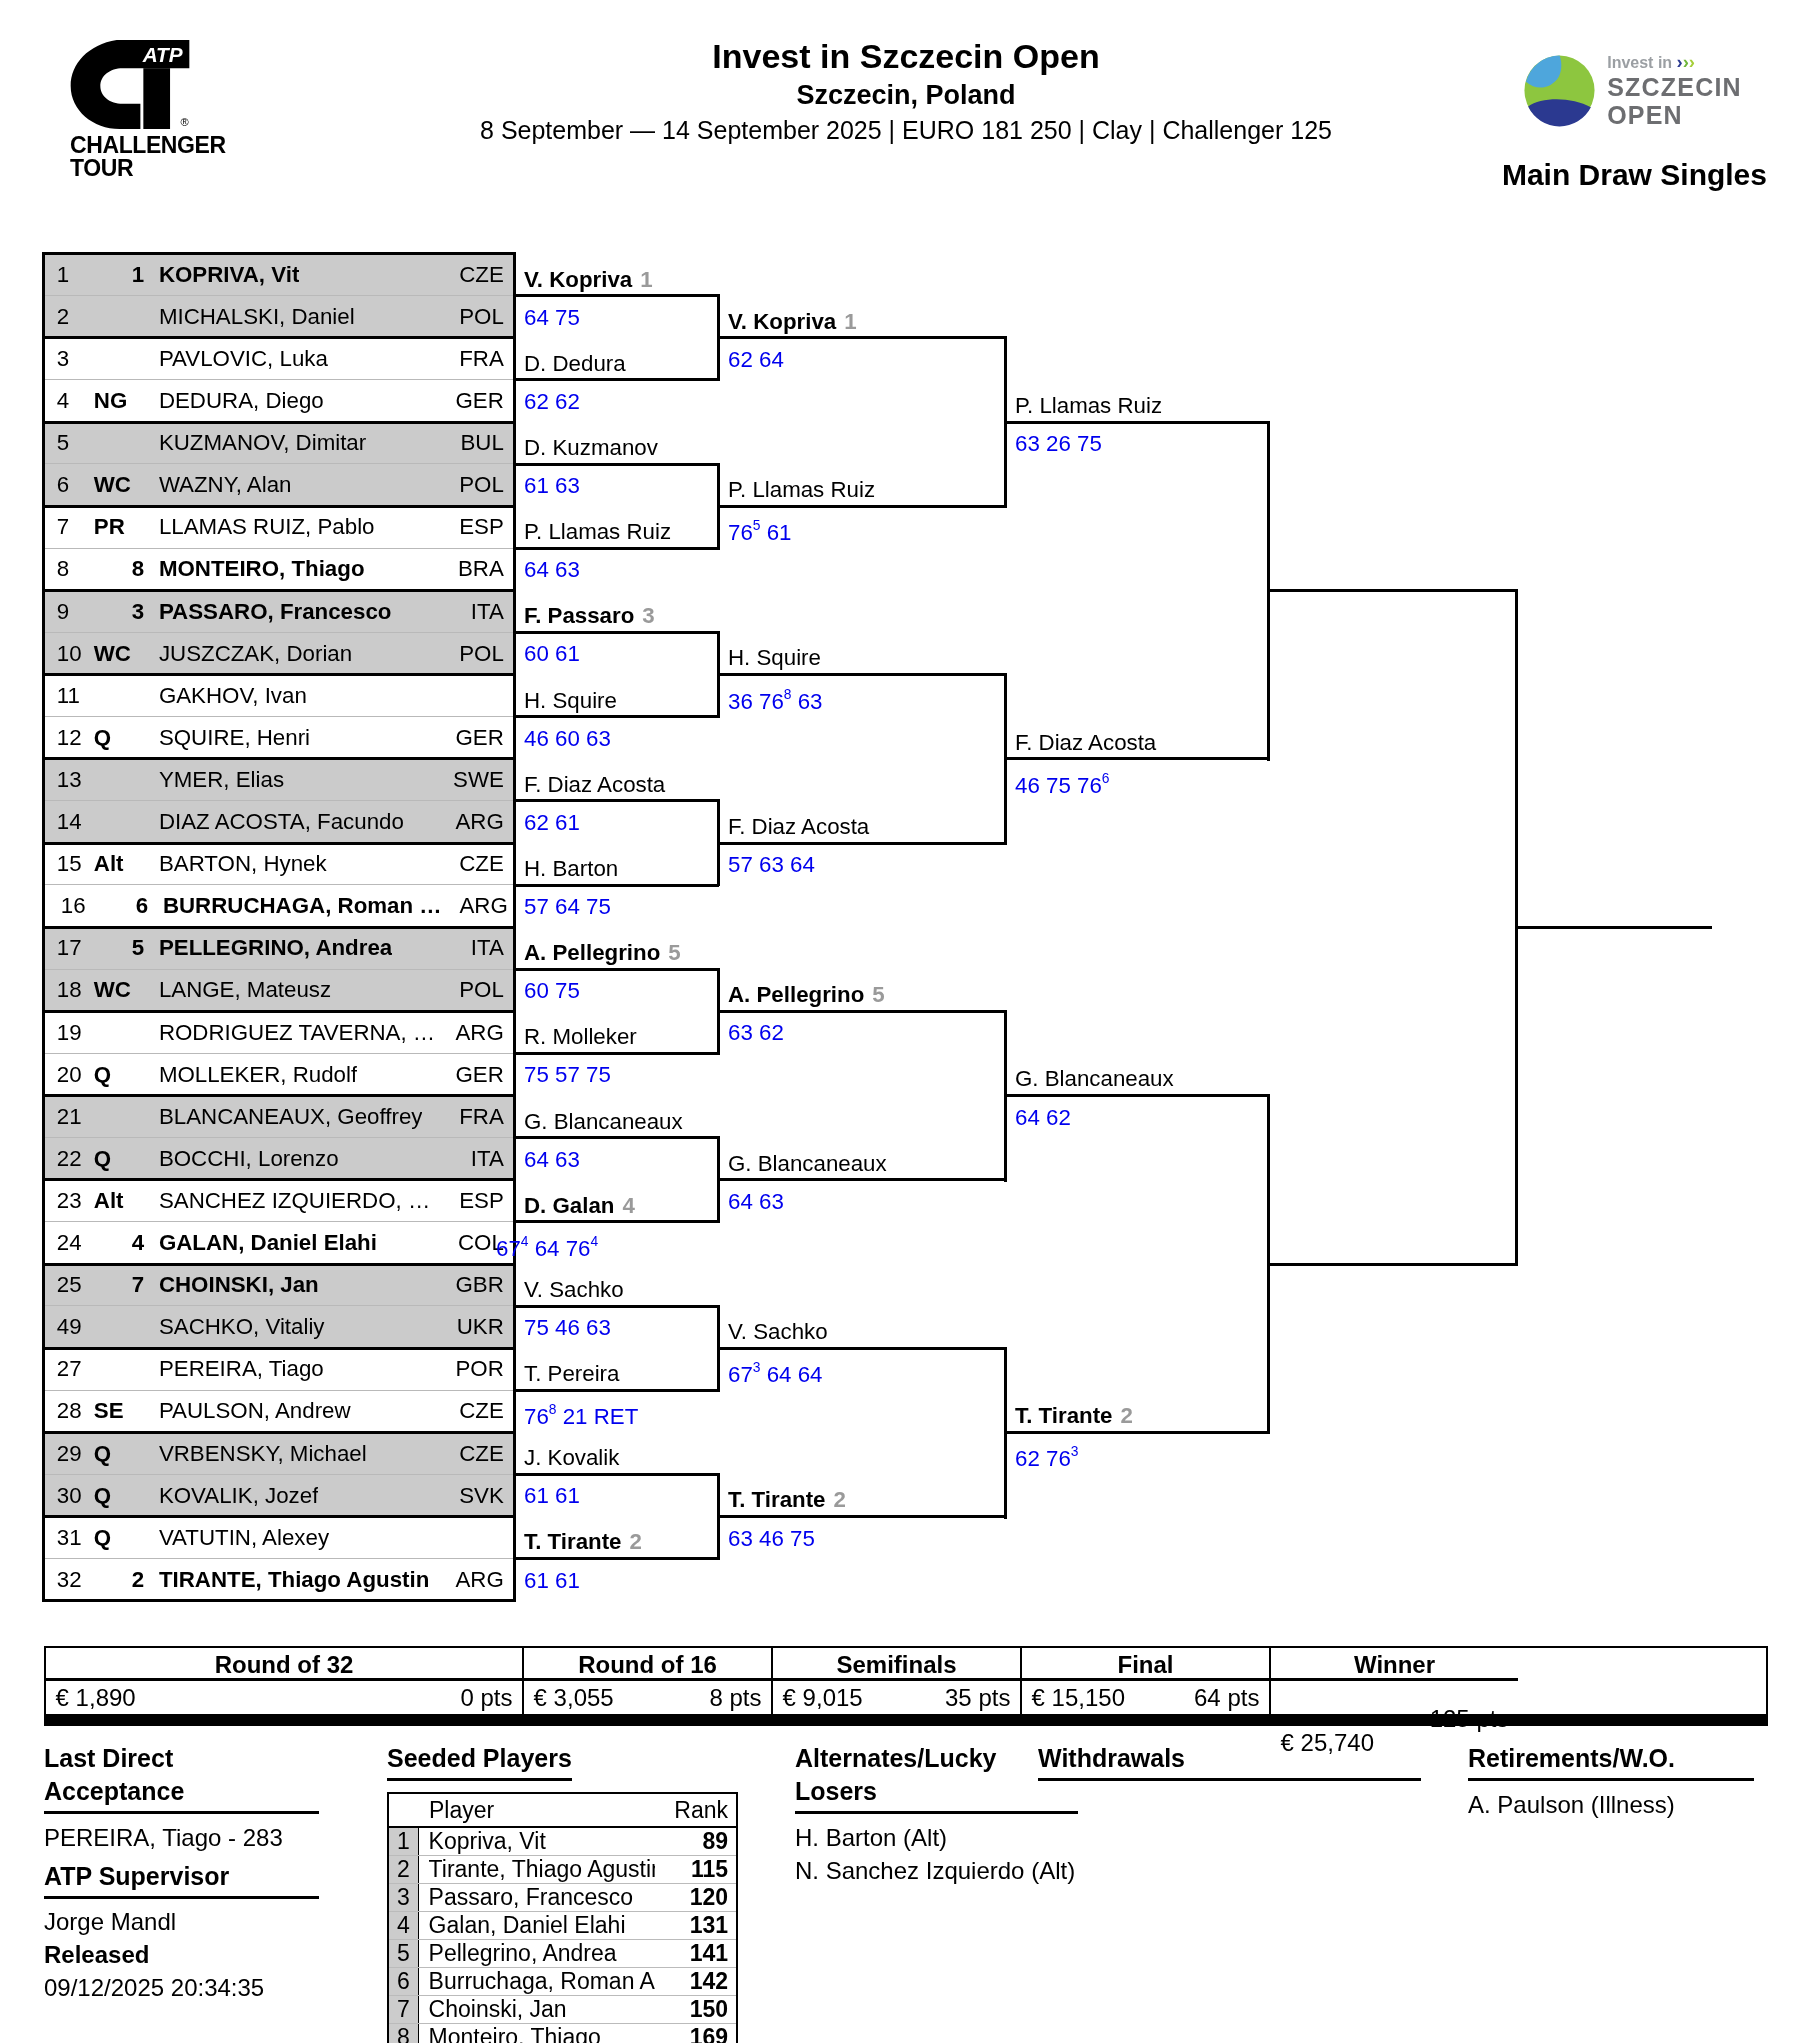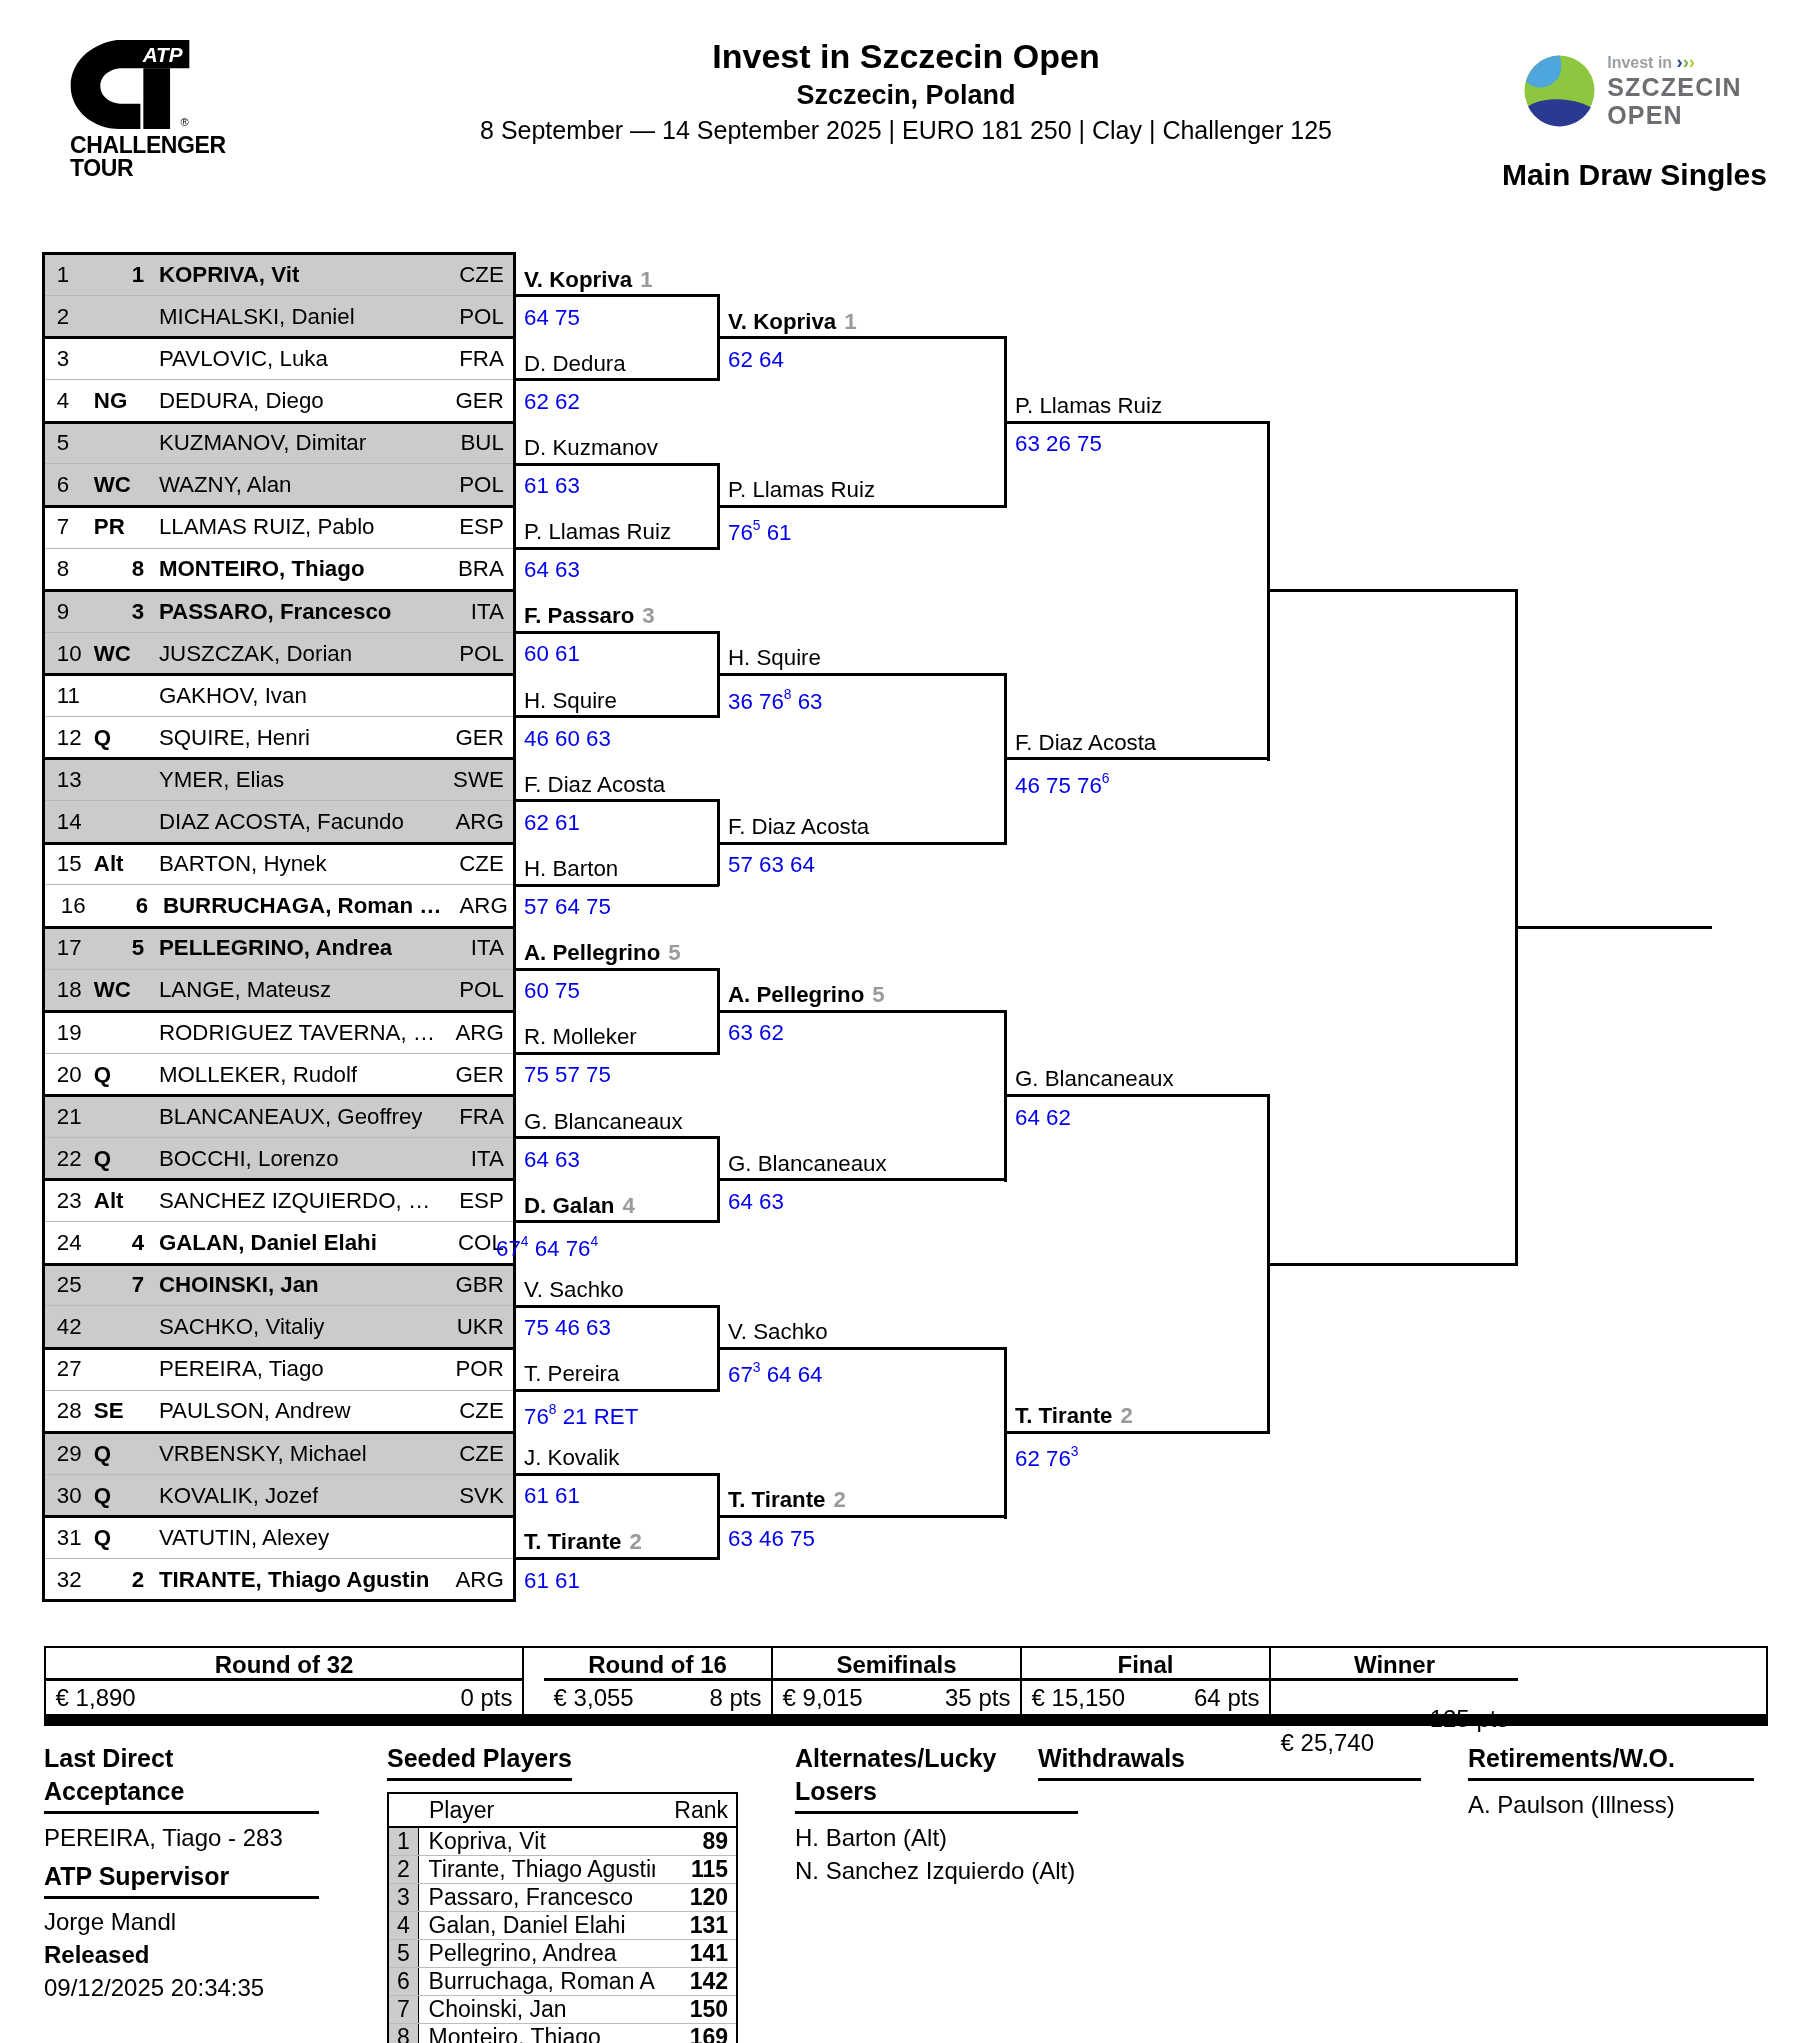--- a/index.html
+++ b/index.html
@@ -366,21 +366,21 @@
       <span class="cty">COL</span>
     </div>
     <div class="drow g" style="left: 44px; top: 1264px; width: 471px; height: 42px;">
       <span class="pos">25</span>
       <span class="ent"></span>
       <span class="sd">7</span>
       <span class="nm b">CHOINSKI, Jan</span>
       <span class="cty">GBR</span>
     </div>
     <div class="drow g" style="left: 44px; top: 1306px; width: 471px; height: 42px;">
-      <span class="pos">42</span>
+      <span class="pos">49</span>
       <span class="ent"></span>
       <span class="sd"></span>
       <span class="nm">SACHKO, Vitaliy</span>
       <span class="cty">UKR</span>
     </div>
     <div class="drow" style="left: 44px; top: 1348px; width: 471px; height: 42px;">
       <span class="pos">27</span>
       <span class="ent"></span>
       <span class="sd"></span>
       <span class="nm">PEREIRA, Tiago</span>
@@ -559,21 +559,21 @@
     <div class="bline" style="left: 1515px; top: 589px; width: 3.2px; height: 677px;"></div>
     <div class="bline" style="left: 1516px; top: 926px; width: 196px; height: 3.2px;"></div>
     <div class="ptable" style="left: 44px; top: 1646px; width: 1724px; height: 70px;">
       <div class="pcol" style="width: 476px;">
         <div class="phead">Round of 32</div>
         <div class="pvals">
           <div style="display: inline;"><span>€ 1,890</span></div>
           <div style="display: inline;"><span>0 pts</span></div>
         </div>
       </div>
-      <div class="pcol" style="width: calc(20% - 95px); padding-left: 20px;">
+      <div class="pcol" style="width: calc(20% - 95px);">
         <div class="phead">Round of 16</div>
         <div class="pvals">
           <div style="display: inline;"><span>€ 3,055</span></div>
           <div style="display: inline; margin-left: 16px;"><span>8 pts</span></div>
         </div>
       </div>
       <div class="pcol" style="width: calc(20% - 95px);">
         <div class="phead">Semifinals</div>
         <div class="pvals">
           <div style="display: inline;"><span>€ 9,015</span></div>

